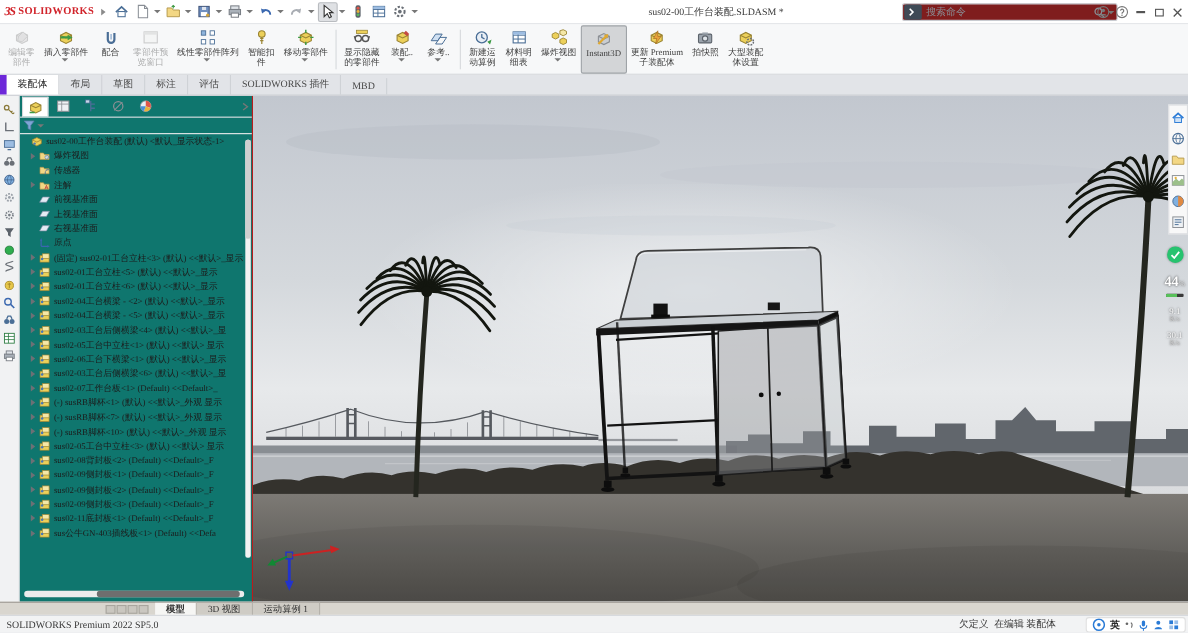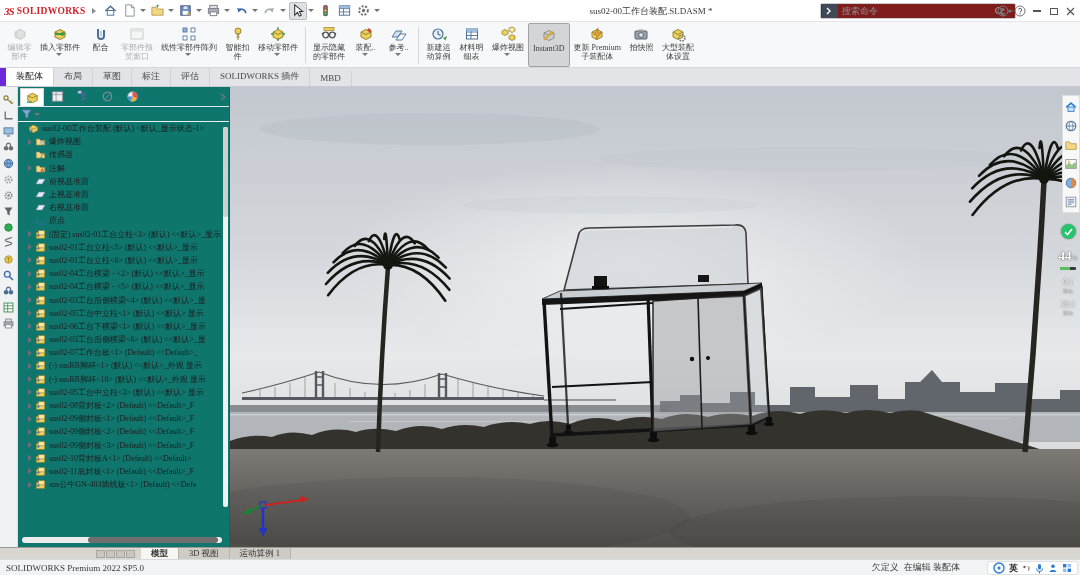--- a/index.html
+++ b/index.html
@@ -855,20 +855,31 @@
         </div>
         <div class="trow indent">
           <span class="tri"></span>
           <span class="ticon">
             <svg width="11" height="11" viewBox="0 0 16 16">
               <rect x="2" y="5" width="12" height="8.5" fill="#ecd05a" stroke="#9a8433" stroke-width=".9"></rect>
               <rect x="5" y="2.5" width="9" height="6" fill="#f5e8a8" stroke="#9a8433" stroke-width=".9"></rect>
               <circle cx="4.8" cy="9.5" r="1.7" fill="#4a78b8"></circle>
             </svg>
           </span>
+          <span>(-) susRB脚杯&lt;7&gt; (默认) &lt;&lt;默认&gt;_外观 显示</span>
+        </div>
+        <div class="trow indent">
+          <span class="tri"></span>
+          <span class="ticon">
+            <svg width="11" height="11" viewBox="0 0 16 16">
+              <rect x="2" y="5" width="12" height="8.5" fill="#ecd05a" stroke="#9a8433" stroke-width=".9"></rect>
+              <rect x="5" y="2.5" width="9" height="6" fill="#f5e8a8" stroke="#9a8433" stroke-width=".9"></rect>
+              <circle cx="4.8" cy="9.5" r="1.7" fill="#4a78b8"></circle>
+            </svg>
+          </span>
           <span>(-) susRB脚杯&lt;10&gt; (默认) &lt;&lt;默认&gt;_外观 显示</span>
         </div>
         <div class="trow indent">
           <span class="tri"></span>
           <span class="ticon">
             <svg width="11" height="11" viewBox="0 0 16 16">
               <rect x="2" y="5" width="12" height="8.5" fill="#ecd05a" stroke="#9a8433" stroke-width=".9"></rect>
               <rect x="5" y="2.5" width="9" height="6" fill="#f5e8a8" stroke="#9a8433" stroke-width=".9"></rect>
               <circle cx="4.8" cy="9.5" r="1.7" fill="#4a78b8"></circle>
             </svg>
@@ -911,31 +922,20 @@
         <div class="trow indent">
           <span class="tri"></span>
           <span class="ticon">
             <svg width="11" height="11" viewBox="0 0 16 16">
               <rect x="2" y="5" width="12" height="8.5" fill="#ecd05a" stroke="#9a8433" stroke-width=".9"></rect>
               <rect x="5" y="2.5" width="9" height="6" fill="#f5e8a8" stroke="#9a8433" stroke-width=".9"></rect>
               <circle cx="4.8" cy="9.5" r="1.7" fill="#4a78b8"></circle>
             </svg>
           </span>
           <span>sus02-09侧封板&lt;3&gt; (Default) &lt;&lt;Default&gt;_F</span>
-        </div>
-        <div class="trow indent">
-          <span class="tri"></span>
-          <span class="ticon">
-            <svg width="11" height="11" viewBox="0 0 16 16">
-              <rect x="2" y="5" width="12" height="8.5" fill="#ecd05a" stroke="#9a8433" stroke-width=".9"></rect>
-              <rect x="5" y="2.5" width="9" height="6" fill="#f5e8a8" stroke="#9a8433" stroke-width=".9"></rect>
-              <circle cx="4.8" cy="9.5" r="1.7" fill="#4a78b8"></circle>
-            </svg>
-          </span>
-          <span>sus02-10背封板A&lt;1&gt; (Default) &lt;&lt;Default&gt;</span>
         </div>
         <div class="trow indent">
           <span class="tri"></span>
           <span class="ticon">
             <svg width="11" height="11" viewBox="0 0 16 16">
               <rect x="2" y="5" width="12" height="8.5" fill="#ecd05a" stroke="#9a8433" stroke-width=".9"></rect>
               <rect x="5" y="2.5" width="9" height="6" fill="#f5e8a8" stroke="#9a8433" stroke-width=".9"></rect>
               <circle cx="4.8" cy="9.5" r="1.7" fill="#4a78b8"></circle>
             </svg>
           </span>

